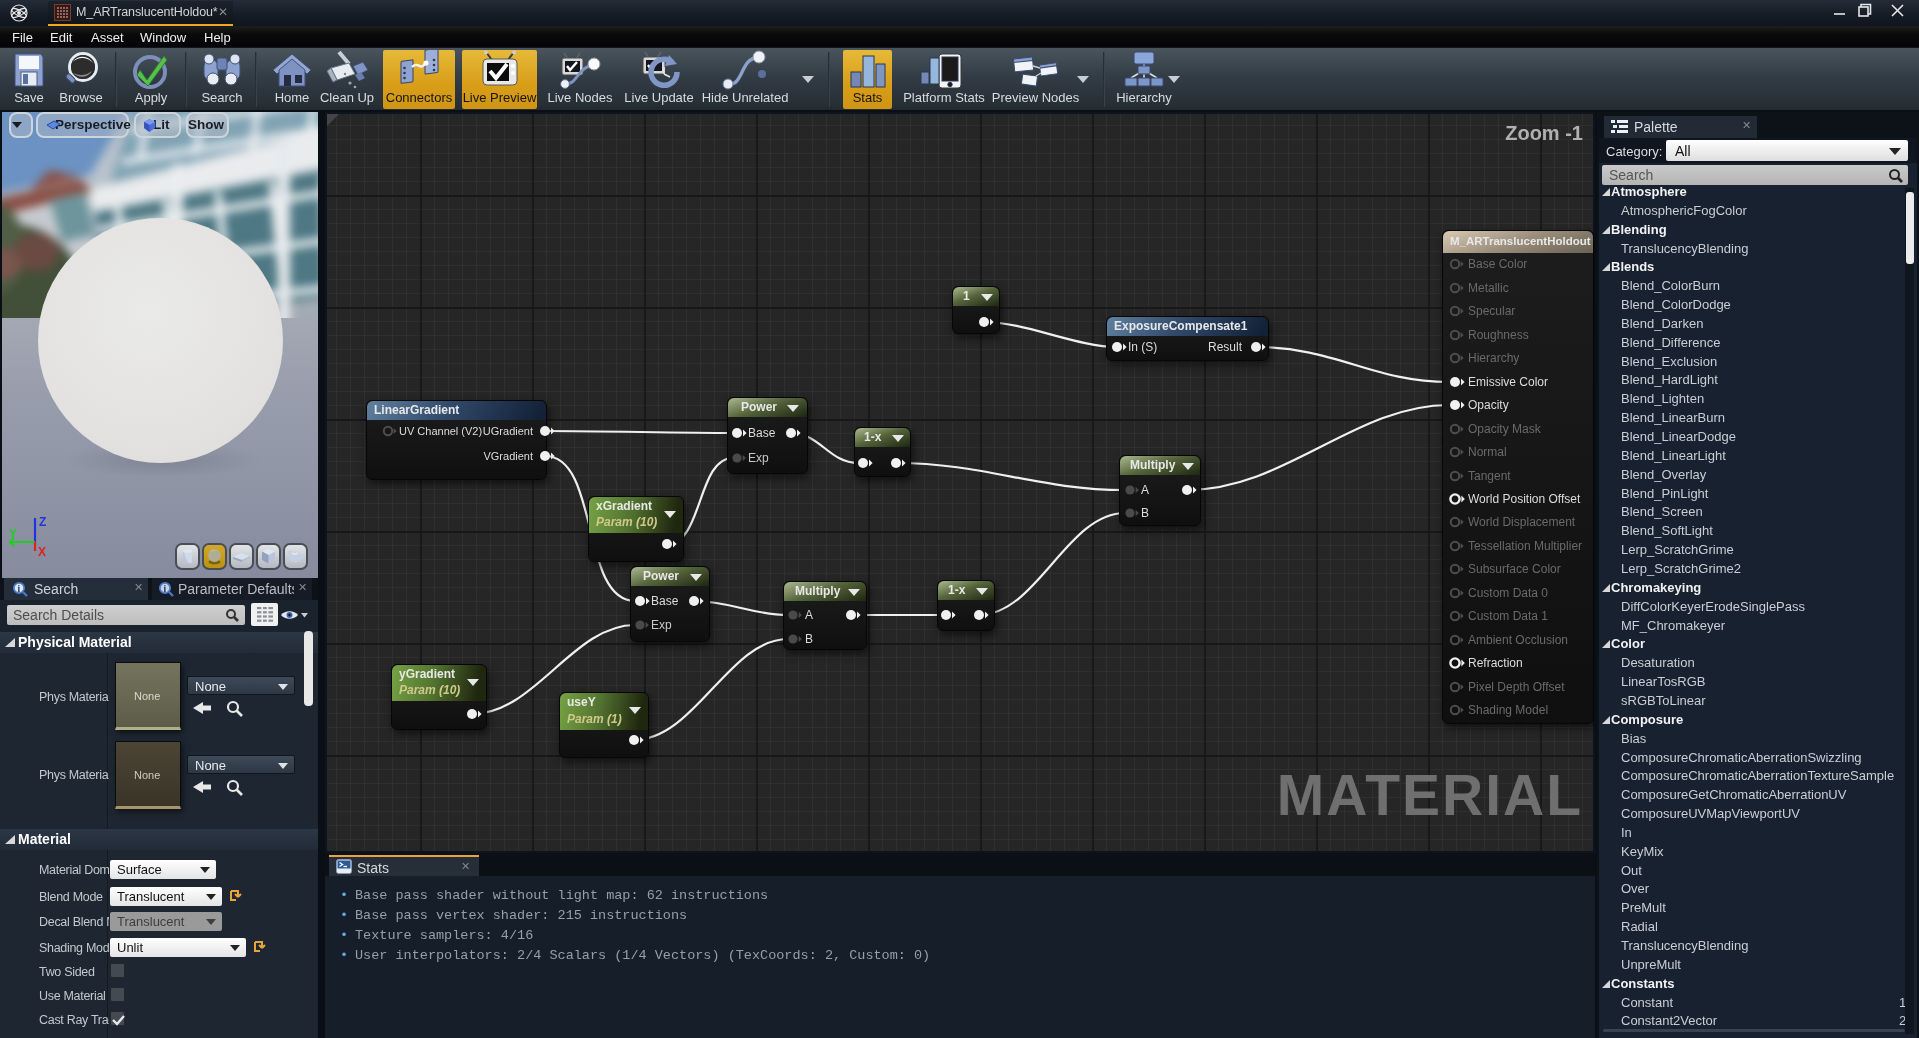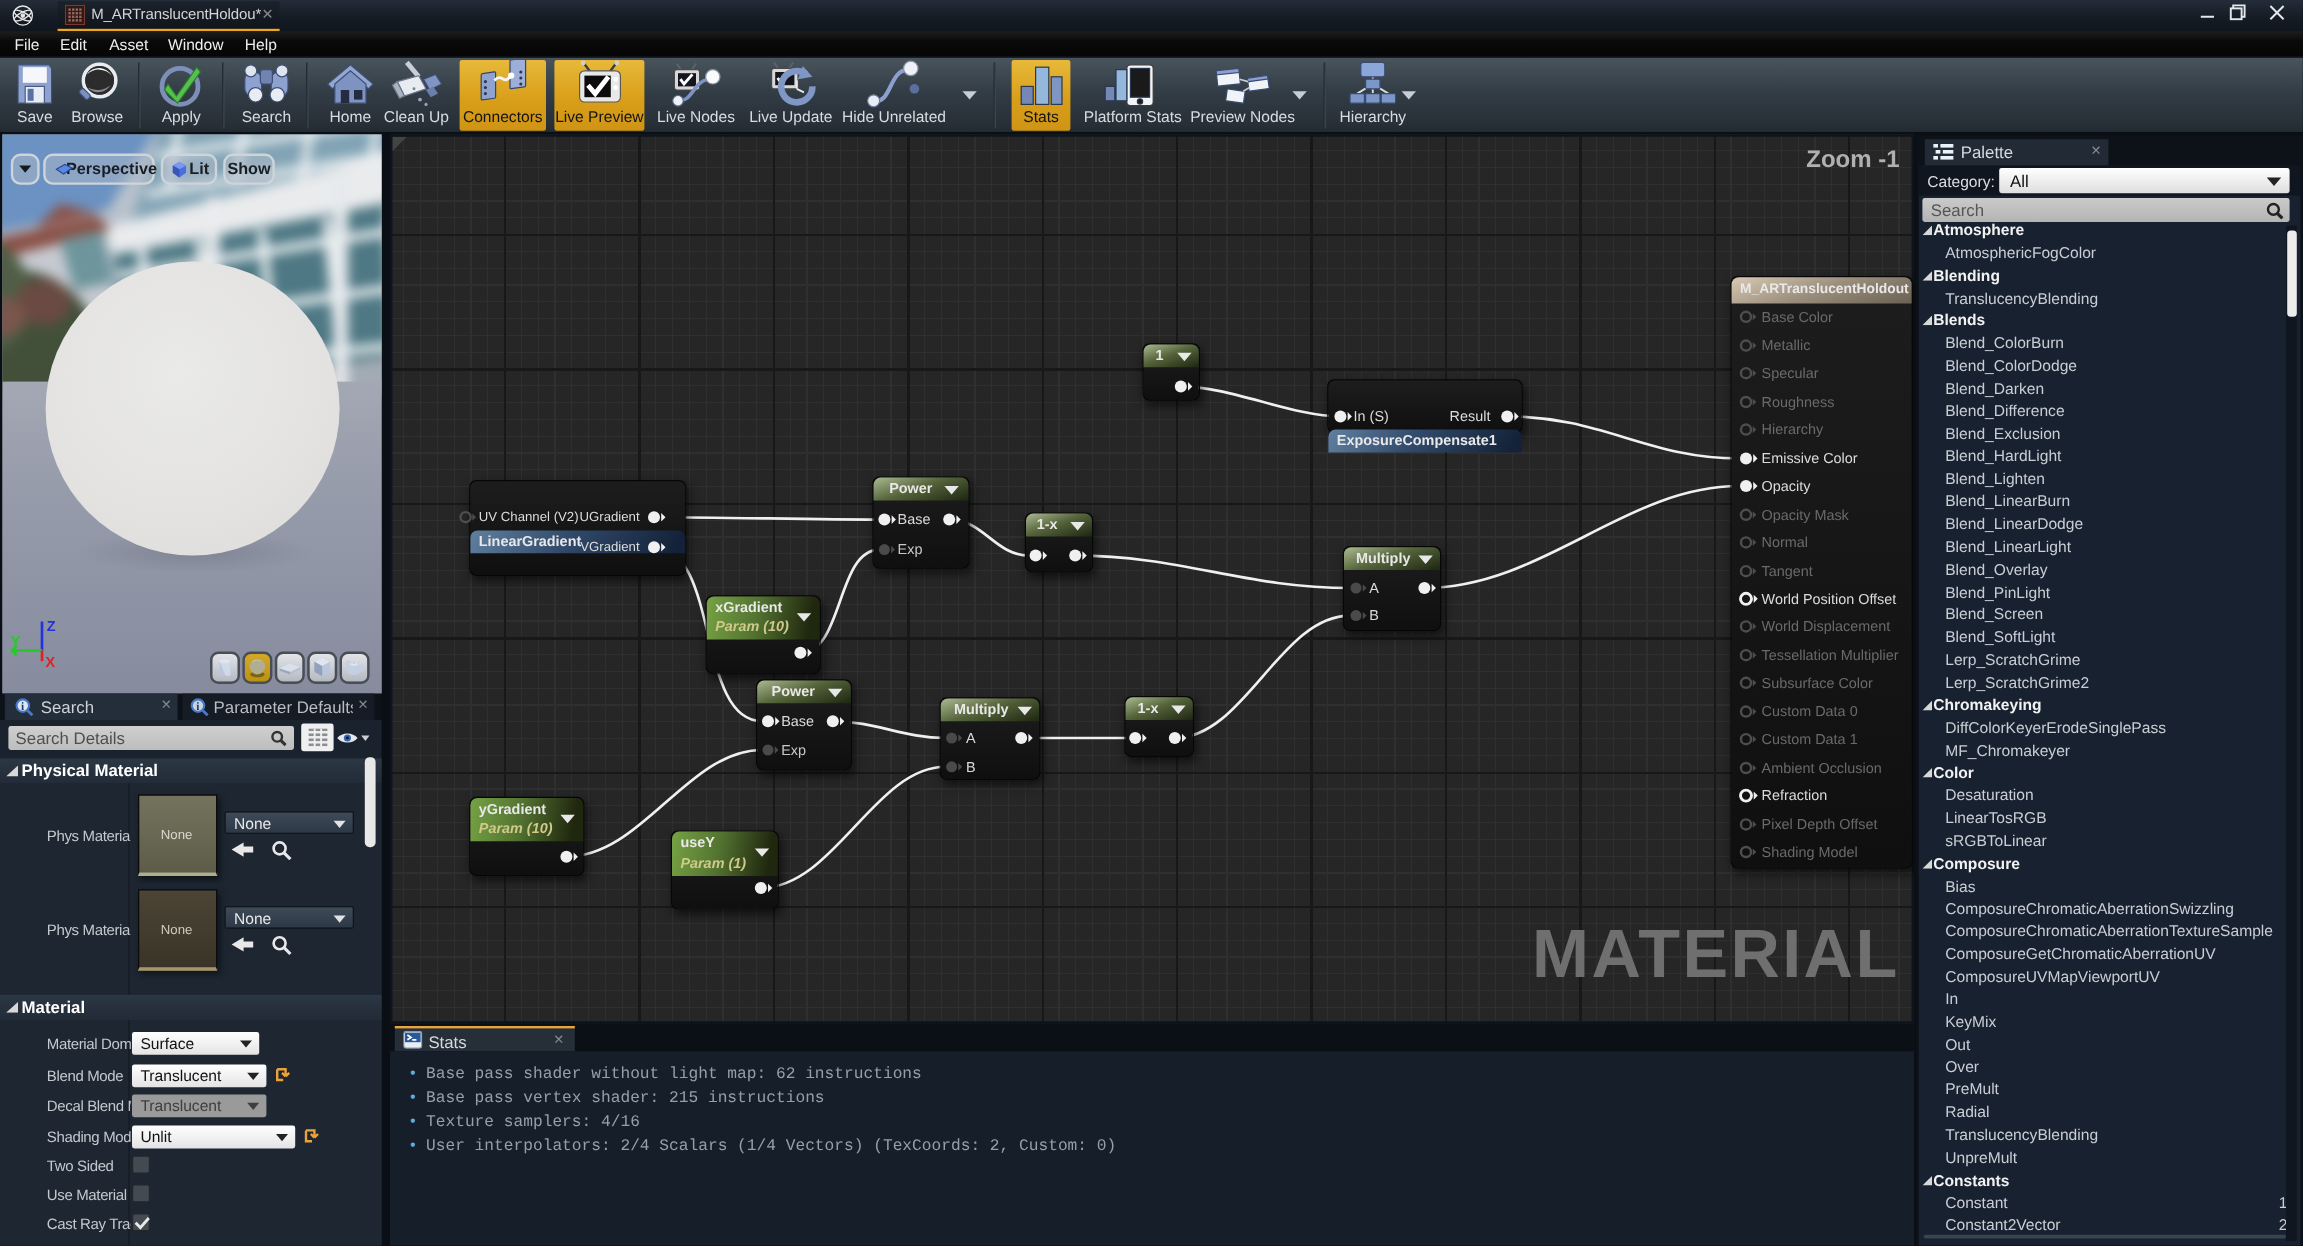--- a/index.html
+++ b/index.html
@@ -35,23 +35,23 @@
 .tarrow { position:absolute; width:0; height:0; border-left:6px solid transparent;
   border-right:6px solid transparent; border-top:7px solid #c6cdd3; }
 
 
 #viewport { position:absolute; left:2px; top:112px; width:316px; height:466px; overflow:hidden; background:#9aa0ae; }
 #vp-photo { position:absolute; left:-12px; top:-12px; width:340px; height:230px; filter:blur(5px); }
 #vp-floor { position:absolute; left:0; top:206px; width:316px; height:260px;
   background:linear-gradient(#a4a8b4 0%, #989dac 30%, #868c9e 100%); }
 #sphere { position:absolute; left:36px; top:106px; width:245px; height:245px; border-radius:50%;
   background:radial-gradient(circle at 45% 38%, #eaeae8, #e3e2e0 62%, #dadad8); }
-.vbtn { position:absolute; top:16px; height:26px; border:2px solid #cdd4da; border-radius:8px;
+.vbtn { position:absolute; top:0; height:26px; border:2px solid #cdd4da; border-radius:8px;
   background:rgba(175,185,200,0.5); color:#1a1e24; font-weight:bold; font-size:13.5px;
-  line-height:22px; text-align:center; }
+  line-height:22px; }
 .shapebtn { position:absolute; top:431px; width:25px; height:27px; border:2px solid #484e56;
   border-radius:7px; background:linear-gradient(#e2e4e7,#b4b9c1); }
 .shapebtn.sel { background:linear-gradient(#d3a829,#bd9214); }
 
 
 #details { position:absolute; left:0; top:578px; width:318px; height:460px; background:#0d1118; }
 .dtab { position:absolute; top:0; height:22px; font-size:14px; color:#cfd3d8; }
 #dbody { position:absolute; left:0; top:22px; width:318px; height:438px; background:#1a222d; }
 .dsec { position:absolute; left:0; width:318px; height:21px; background:linear-gradient(#2c3745,#222b37);
   color:#fff; font-weight:bold; font-size:14px; padding-left:18px; line-height:21px; }
@@ -74,21 +74,21 @@
   overflow:hidden;
 }
 #zoomtxt { position:absolute; right:12px; top:10px; font-size:20px; font-weight:bold; color:#c9c9c9; opacity:.85; }
 #watermark { position:absolute; right:12px; top:650px; font-size:57px; font-weight:bold; color:#6f6f6f; letter-spacing:2px; }
 .node { position:absolute; background:linear-gradient(#1d1d1d,#0f0f0f); border:1px solid #060606; border-radius:6px;
   box-shadow:2px 4px 8px rgba(0,0,0,0.55); }
 .nhead { position:absolute; left:0; top:0; right:0; height:19px; border-radius:6px 6px 0 0;
   font-size:12px; font-weight:bold; color:#e8e8e8; padding:2px 7px 0 7px; }
 .nhead.green { background:linear-gradient(160deg,#a3b189 5%,#57663c 45%,#222c15 95%); }
 .nhead.pgreen { background:linear-gradient(100deg,#76a244 0%,#527230 45%,#20270f 90%); }
-.nhead.blue { background:linear-gradient(120deg,#60809f 0%,#31496a 45%,#132238 95%);margin-top:41px; }
+.nhead.blue { background:linear-gradient(120deg,#60809f 0%,#31496a 45%,#132238 95%); }
 .nhead.tan { background:linear-gradient(160deg,#d2c4ae 5%,#9a8d7b 50%,#6e6557 95%); }
 .ntri { position:absolute; width:0; height:0; border-left:6px solid transparent;
   border-right:6px solid transparent; border-top:7px solid #e8e8e8; }
 .nrow { position:absolute; font-size:12px; color:#dcdcdc; white-space:nowrap; }
 .nrow.gray { color:#6a6a6a; }
 .psub { font-style:italic; color:#cfc98a; font-weight:bold; font-size:12px; }
 
 
 #stats { position:absolute; left:325px; top:853px; width:1270px; height:185px; background:#0b0f16; }
 #statstab { position:absolute; left:4px; top:2px; width:150px; height:21px; background:#262e38;
@@ -574,21 +574,21 @@
       <path d="M342 432 C 378 432, 372 346, 408 346"></path>
       <path d="M147 602 C 210 602, 248 513, 310 513"></path>
       <path d="M309 628 C 370 628, 404 527, 463 527"></path>
       <path d="M369 489 C 405 489, 427 503, 463 503"></path>
       <path d="M526 503 C 560 503, 582 503, 616 503"></path>
       <path d="M654 503 C 712 503, 742 401, 800 401"></path>
       <path d="M466 321 C 495 321, 504 351, 533 351"></path>
       <path d="M571 351 C 660 351, 712 378, 800 378"></path>
     </svg>
 
-    <div class="node" style="left:66px;top:288px;width:181px;height:80px">
+    <div class="node" style="left:41px;top:288px;width:181px;height:80px">
       <div class="nhead blue">LinearGradient</div>
     </div>
     <span class="nrow" style="left:74px;top:313px;font-size:11px">UV Channel (V2)</span>
     <span class="nrow" style="left:151px;top:313px;font-size:11px;width:57px;text-align:right">UGradient</span>
     <span class="nrow" style="left:151px;top:338px;font-size:11px;width:57px;text-align:right">VGradient</span>
 
     <div class="node" style="left:402px;top:285px;width:81px;height:77px">
       <div class="nhead green" style="padding-left:13px">Power<span class="ntri" style="right:8px;top:7px"></span></div>
     </div>
     <span class="nrow" style="left:423px;top:314px">Base</span>

